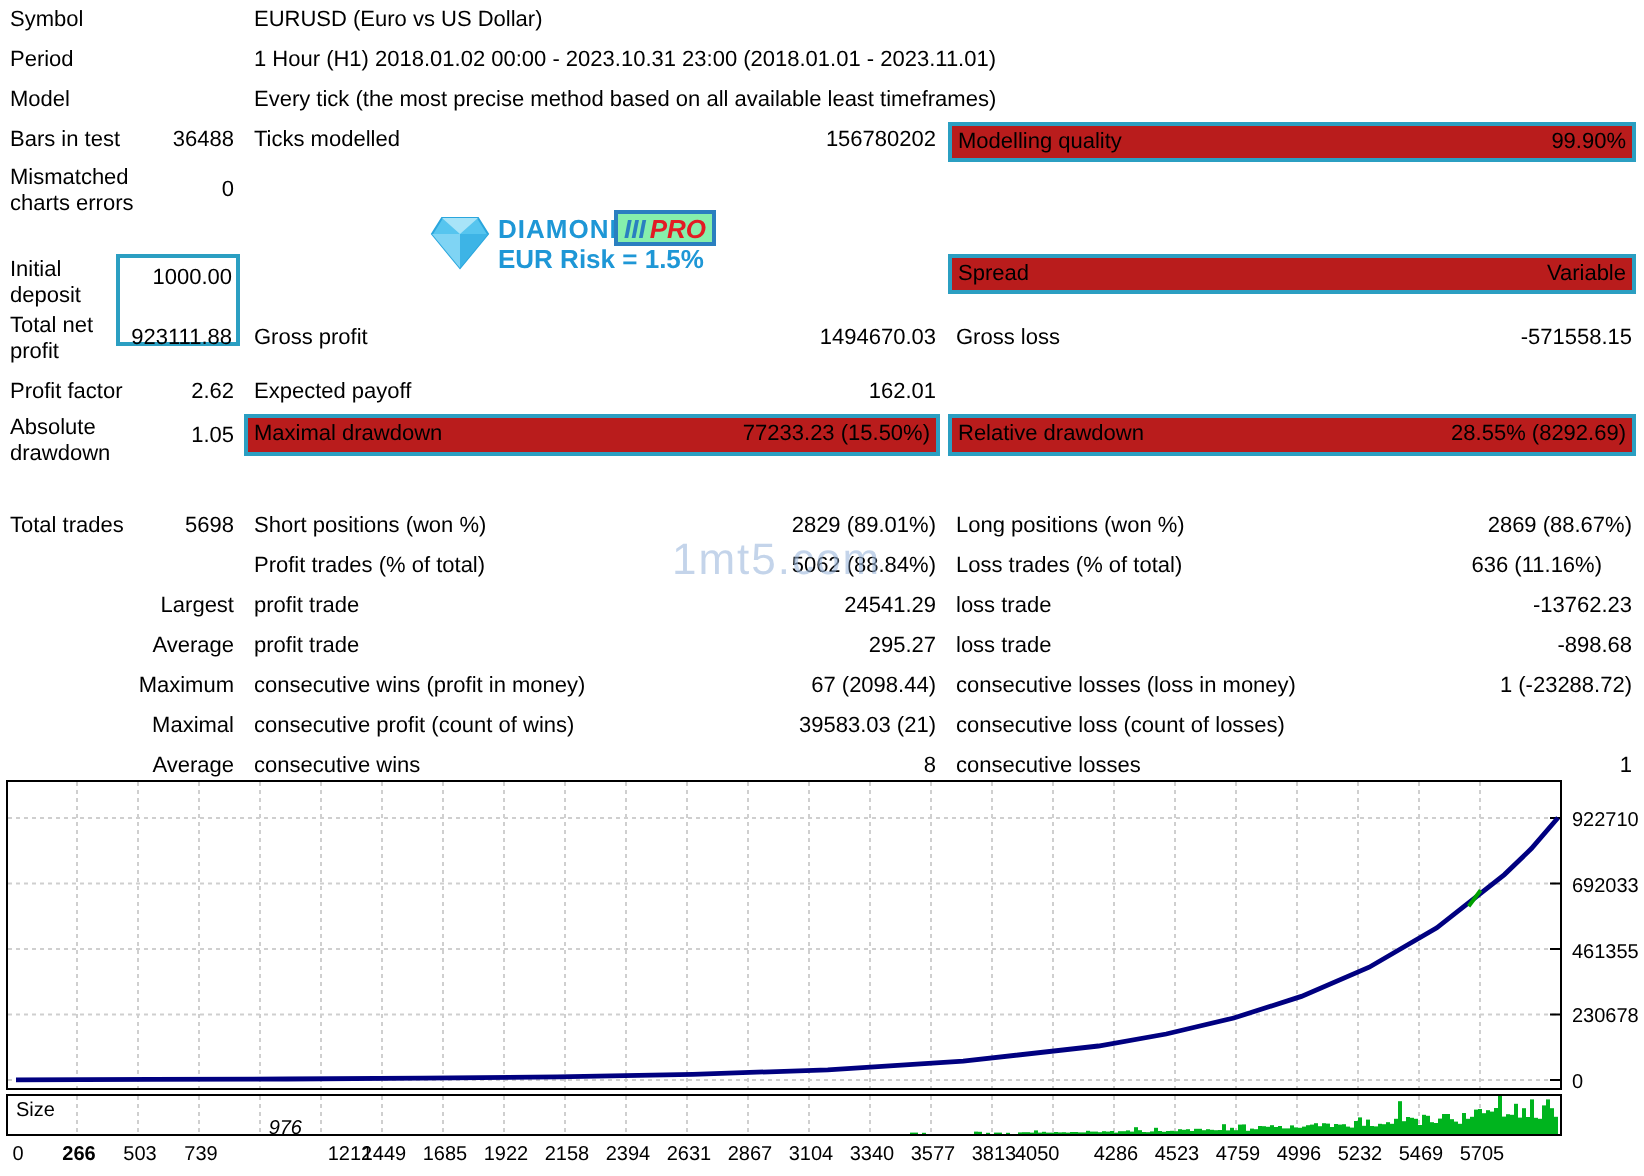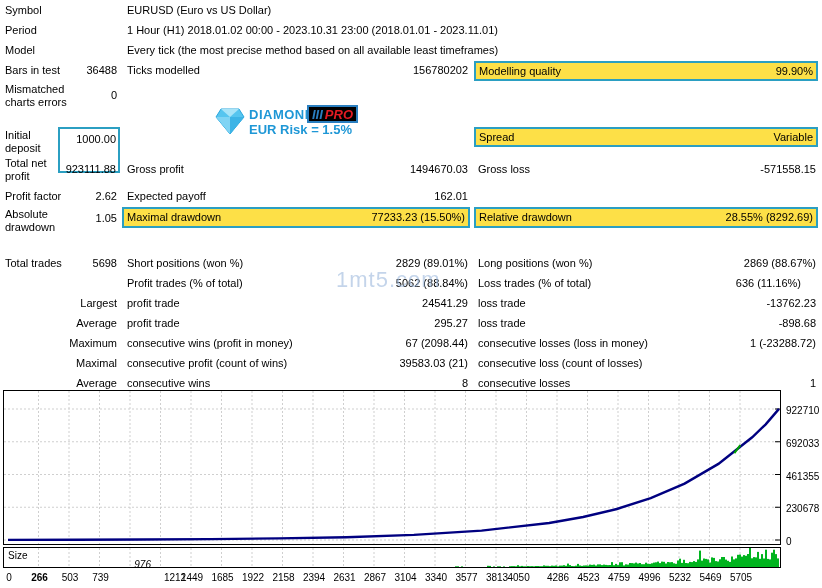--- a/index.html
+++ b/index.html
@@ -2,25 +2,25 @@
 <html><head>
 <meta charset="utf-8">
 <style>
   html,body{margin:0;padding:0;background:#fff;}
   .canvas{position:relative;width:822px;height:588px;background:#ffffff;
     font-family:"Liberation Sans",sans-serif;font-size:11px;color:#000;overflow:hidden;line-height:13px;}
   .c{position:absolute;white-space:nowrap;}
   .r{text-align:right;}
   .wrap{white-space:normal;line-height:12.5px;}
   .tealbox{position:absolute;border:2px solid #2b9fc2;box-sizing:border-box;
-    display:flex;justify-content:space-between;align-items:center;padding:0 3px;background:#fde047;}
+    display:flex;justify-content:space-between;align-items:center;padding:0 3px;background:#b91c1c;}
   .valbox{position:absolute;border:2px solid #2b9fc2;box-sizing:border-box;background:transparent;}
   .logo-brand{position:absolute;font-weight:bold;font-size:13px;color:#1e97d6;letter-spacing:.5px;}
   .logo-badge{position:absolute;border:2px solid #2a7fc0;height:18px;box-sizing:border-box;
-    display:flex;align-items:center;padding:0 3px;font-style:italic;font-weight:bold;font-size:13px;background:#000000;}
+    display:flex;align-items:center;padding:0 3px;font-style:italic;font-weight:bold;font-size:13px;background:#86efac;}
   .logo-risk{position:absolute;font-weight:bold;font-size:13px;color:#1e97d6;}
   .watermark{position:absolute;font-size:22px;color:#9db9dd;opacity:.6;letter-spacing:1px;}
   .axis{position:absolute;font-size:10px;white-space:nowrap;}
   .hdr{position:absolute;left:8px;top:393px;white-space:nowrap;font-size:11px;}
   svg{position:absolute;}
 </style>
 </head>
 <body>
 
 <div class="canvas">

